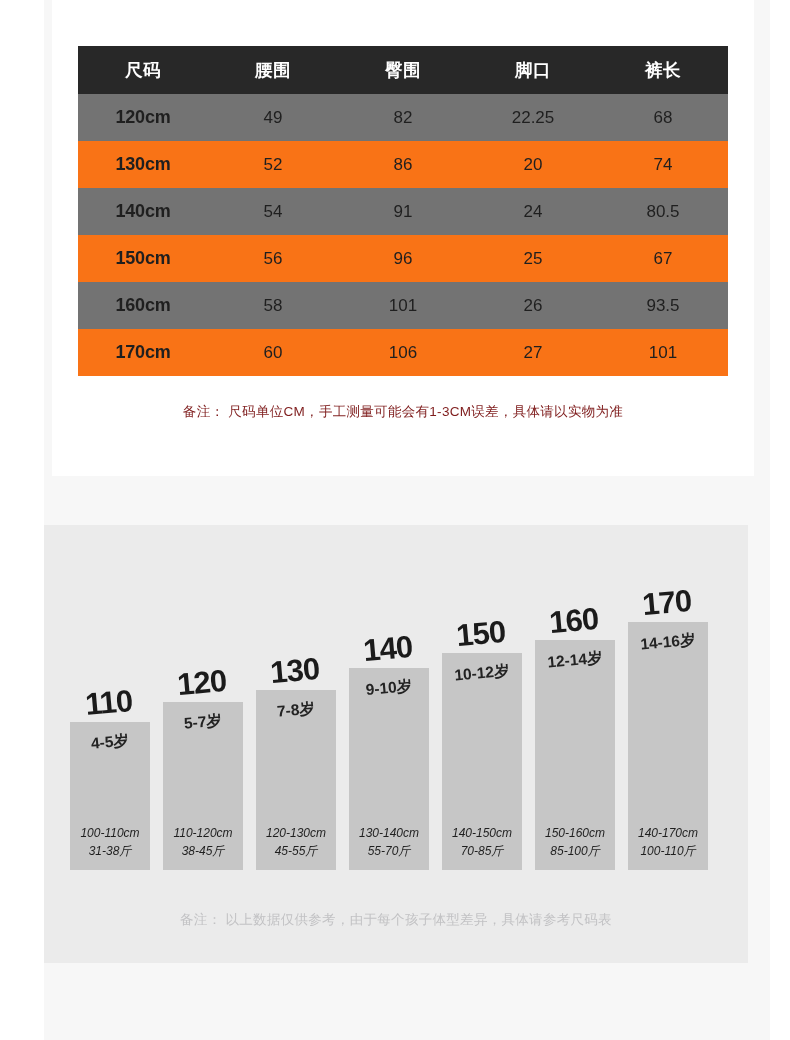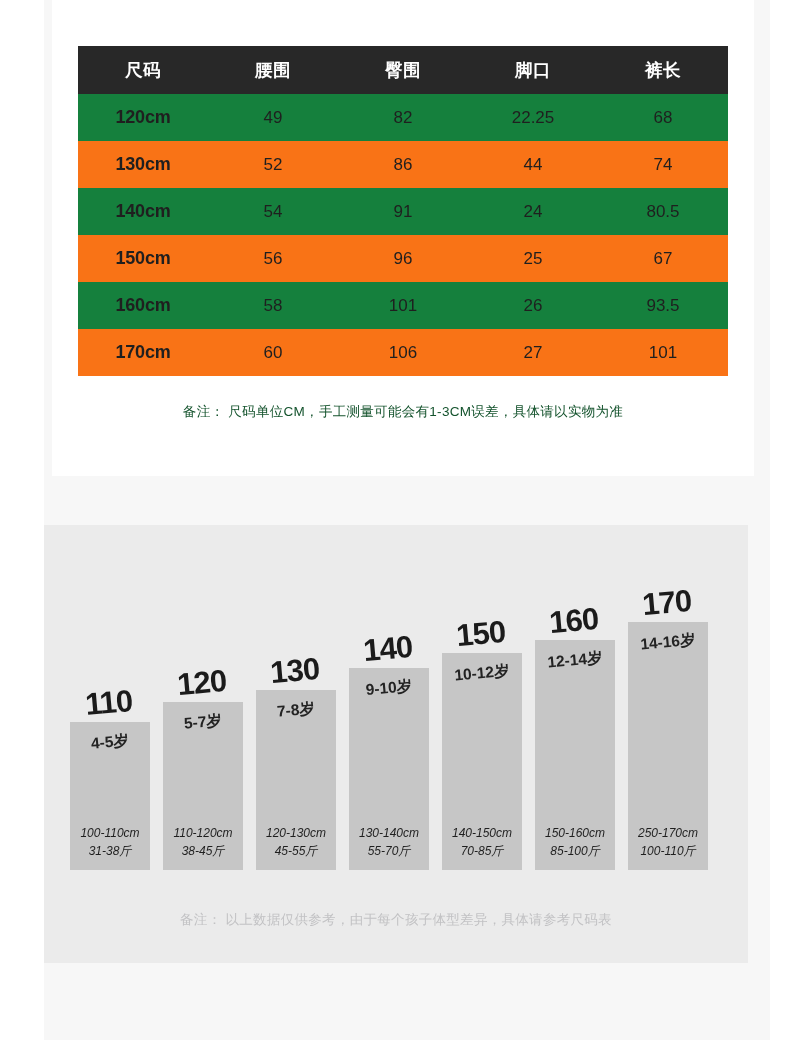--- a/index.html
+++ b/index.html
@@ -67,31 +67,31 @@
     padding: 0;
     font-size: 17px;
     color: #1f1f1f;
     font-weight: 500;
   }
   #size-table tbody td.size-cell {
     font-size: 18px;
     font-weight: 700;
     letter-spacing: -0.2px;
   }
-  #size-table tbody tr.odd-row  { background: #15803d; }
+  #size-table tbody tr.odd-row  { background: #737373; }
   #size-table tbody tr.even-row { background: #f97316; }
 
   #table-note {
     position: absolute;
     left: 0;
     top: 403px;
     width: 702px;
     text-align: center;
     font-size: 13.5px;
-    color: #14532d;
+    color: #7f1d1d;
     letter-spacing: 0.3px;
     white-space: nowrap;
   }
 
   
   #age-chart-panel {
     position: absolute;
     left: 44px;
     top: 525px;
     width: 704px;
@@ -206,21 +206,21 @@
         <td class="size-cell">120cm</td>
         <td>49</td>
         <td>82</td>
         <td>22.25</td>
         <td>68</td>
       </tr>
       <tr class="even-row">
         <td class="size-cell">130cm</td>
         <td>52</td>
         <td>86</td>
-        <td>44</td>
+        <td>20</td>
         <td>74</td>
       </tr>
       <tr class="odd-row">
         <td class="size-cell">140cm</td>
         <td>54</td>
         <td>91</td>
         <td>24</td>
         <td>80.5</td>
       </tr>
       <tr class="even-row">
@@ -318,21 +318,21 @@
           <div>85-100斤</div>
         </div>
       </div>
     </div>
 
     <div class="bar-group" style="left:558px;">
       <div class="bar-label-size" style="bottom:252px;">170</div>
       <div class="bar-rect" style="height:248px;">
         <div class="bar-age">14-16岁</div>
         <div class="bar-stats">
-          <div>250-170cm</div>
+          <div>140-170cm</div>
           <div>100-110斤</div>
         </div>
       </div>
     </div>
 
   </div>
 
   <div id="chart-note">备注： 以上数据仅供参考，由于每个孩子体型差异，具体请参考尺码表</div>
 </section>
 

